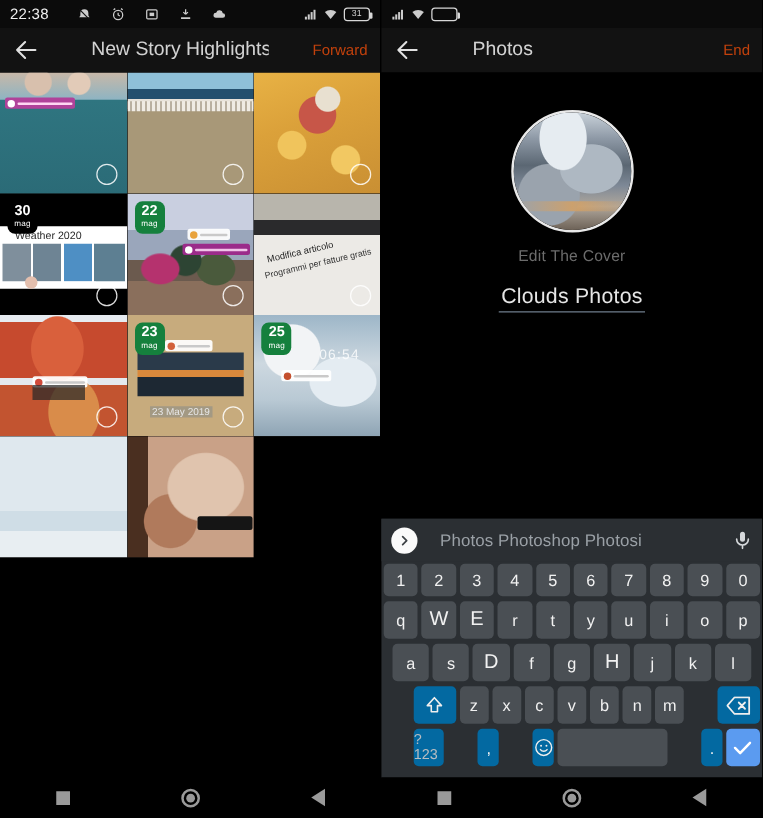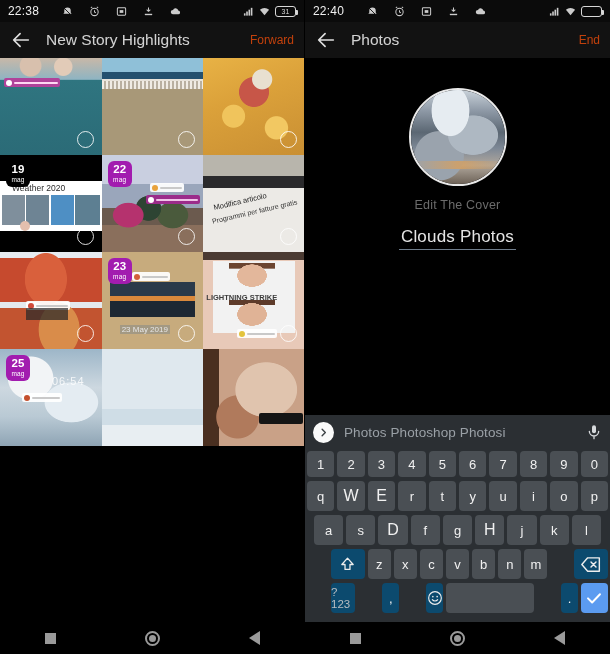--- a/index.html
+++ b/index.html
@@ -29,35 +29,35 @@
     font-size: 7px; color: #d8d8d8;
   }
   .sb-batt::after {
     content: ""; position: absolute; right: -3px; top: 3px;
     width: 2px; height: 5px; background: #d8d8d8; border-radius: 0 1px 1px 0;
   }
 
   
   .appbar {
     height: 36px; background: #121212; display: flex; align-items: center;
-    padding: 0 10px; color: #e6e6e6;
+    padding: 0 10px; color: #e6e6e6; gap: 27px;
   }
   .back-arrow { width: 22px; height: 22px; flex: none; }
   .appbar-title { margin-left: 14px; font-size: 15.5px; color: #e3e3e3; white-space: nowrap;
     overflow: hidden; text-overflow: clip; flex: 1; opacity: .92; }
   .appbar-title.dim { filter: blur(0.25px); }
   .appbar-action { font-size: 12px; color: #c2410c; white-space: nowrap; padding-left: 8px; }
 
   
   .grid { display: grid; grid-template-columns: 1fr 1fr 1fr; width: 305px; }
   .cell { position: relative; width: 101.6px; height: 97px; overflow: hidden; background: #111; }
   .cell .shot { position: absolute; inset: 0; }
   .badge {
     position: absolute; left: 6px; top: 6px; width: 24px; height: 26px;
-    background: #a21caf; border-radius: 6px; color: #fff;
+    background: #15803d; border-radius: 6px; color: #fff;
     display: flex; flex-direction: column; align-items: center; justify-content: center;
     line-height: 1;
   }
   .badge .d { font-size: 11.5px; font-weight: 700; }
   .badge .m { font-size: 6.5px; margin-top: 1.5px; letter-spacing: .2px; }
   .sel-ring {
     position: absolute; right: 8px; bottom: 7px; width: 17px; height: 17px;
     border: 1.7px solid rgba(255,255,255,.85); border-radius: 50%;
   }
   .chip {
@@ -92,21 +92,21 @@
     margin-top: 12px; font-size: 12.5px; color: #6c6c6c; letter-spacing: .2px;
   }
   .title-field {
     margin-top: 15px; font-size: 17px; color: #e5e5e5;
     border-bottom: 1px solid #6f7d8c; padding: 0 2px 2px 2px; letter-spacing: .2px;
   }
 
   
   .keyboard { position: absolute; left: 0; bottom: 32px; width: 305px; background: #2b2f33; padding-bottom: 3px; }
   .suggest {
-    height: 34px; display: flex; align-items: center; padding: 0 8px; gap: 8px; background: #2b2f33;
+    height: 34px; display: flex; align-items: center; padding: 0 8px; gap: 16px; background: #2b2f33;
   }
   .sug-more {
     width: 21px; height: 21px; border-radius: 50%; background: #fafafa; flex: none;
     display: flex; align-items: center; justify-content: center;
   }
   .sug-words {
     flex: 1; color: #9aa0a6; font-size: 13.5px; white-space: nowrap; overflow: hidden;
     letter-spacing: .1px; padding-left: 2px;
   }
   .mic { width: 16px; height: 18px; flex: none; }
@@ -114,21 +114,21 @@
   .key {
     background: #4a4f54; border-radius: 4px; color: #f1f1f1;
     display: flex; align-items: center; justify-content: center;
     font-size: 13px; height: 30px; flex: 1 1 0; min-width: 0;
   }
   .krow.numrow .key { height: 26px; font-size: 13px; }
   .key.wide { flex: 1.45 1 0; }
   .key.space { flex: 5.2 1 0; }
   .key.sym { color: #b9bdc1; font-size: 11.5px; }
   .key.enter { background: #5b9bf0; flex: 1.6 1 0; }
-  .key.flat { background: #0c4a6e; margin-left: 24px; }
+  .key.flat { background: #0369a1; margin-left: 24px; }
   .key.big { font-size: 16px; }
   .kbd-pad { height: 4px; }
 
   
   .navbar {
     position: absolute; left: 0; bottom: 0; width: 305px; height: 32px;
     background: #000; display: flex; align-items: center; justify-content: space-around;
   }
   .nav-sq { width: 11px; height: 11px; background: #9a9a9a; }
   .nav-home { width: 15px; height: 15px; border: 2px solid #9a9a9a; border-radius: 50%;
@@ -217,21 +217,21 @@
         <div class="sel-ring"></div>
       </div>
 
       <div class="cell">
         <div class="shot" style="background:#000;"></div>
         <div class="shot" style="top:26px;height:50px;background:#fff;"></div>
         <div class="shot" style="top:40px;height:30px;left:2px;right:2px;background:linear-gradient(90deg,#7f8f9c 0 23%,#fff 23% 25%,#6e8494 25% 48%,#fff 48% 50%,#4e8fc4 50% 73%,#fff 73% 75%,#5d7f92 75% 100%);"></div>
         <div class="ovl-text" style="left:12px;top:28px;font-size:8.5px;color:#2b2b2b;">Weather 2020</div>
         <div class="bar-ctrl"></div>
         <div class="badge" style="background:#000;">
-          <span class="d">19</span>
+          <span class="d">30</span>
           <span class="m">mag</span>
         </div>
         <div class="sel-ring"></div>
       </div>
 
       <div class="cell">
         <div class="shot" style="background:linear-gradient(180deg,#c9cfe0 0 30%,#9aa6bb 30% 55%,#6b5a4e 55% 72%,#8a6f5c 72% 100%);"></div>
         <div class="shot" style="background:radial-gradient(ellipse at 26% 62%,#b5326e 0 14%,transparent 15%),radial-gradient(ellipse at 46% 55%,#2d4433 0 16%,transparent 17%),radial-gradient(ellipse at 70% 62%,#4a5a3c 0 15%,transparent 16%);"></div>
         <div class="chip" style="left:48px;top:28px;width:34px;">
             <span class="dot" style="background:#e8a23c"></span>
@@ -274,32 +274,20 @@
             <span class="bar"></span>
           </div>
         <div class="ovl-text" style="left:18px;top:73px;font-size:8px;color:#e6e6e6;background:rgba(120,130,140,.45);padding:0 2px;">23 May 2019</div>
         <div class="badge">
           <span class="d">23</span>
           <span class="m">mag</span>
         </div>
         <div class="sel-ring"></div>
       </div>
 
-      <div class="cell">
-        <div class="shot" style="background:linear-gradient(180deg,#4a3a32 0 8%,#e8c9b8 8% 100%);"></div>
-        <div class="shot" style="left:10px;top:9px;right:10px;height:72px;background:#f2f2f2;"></div>
-        <div class="shot" style="left:26px;top:11px;width:46px;height:30px;background:radial-gradient(ellipse at 50% 42%,#e3b79b 0 45%,transparent 46%),linear-gradient(180deg,#6b4430 0 18%,#f2f2f2 19%);"></div>
-        <div class="shot" style="left:26px;top:48px;width:46px;height:32px;background:radial-gradient(ellipse at 50% 45%,#e0b396 0 45%,transparent 46%),linear-gradient(180deg,#5e3b2a 0 16%,#f2f2f2 17%);"></div>
-        <div class="ovl-text" style="left:3px;top:41px;font-size:7.5px;color:#3c3c3c;font-weight:600;">LIGHTNING STRIKE</div>
-        <div class="chip" style="left:34px;top:77px;width:40px;">
-            <span class="dot" style="background:#e3c33c"></span>
-            <span class="bar"></span>
-          </div>
-        <div class="sel-ring"></div>
-      </div>
 
       <div class="cell">
         <div class="shot" style="background:linear-gradient(180deg,#9db6c8 0%,#cdd8e0 40%,#b9c9d4 70%,#8ea4b4 100%);"></div>
         <div class="shot" style="background:radial-gradient(ellipse at 30% 30%,#f2f4f6 0 22%,transparent 23%),radial-gradient(ellipse at 70% 55%,#e4ecf2 0 26%,transparent 27%);"></div>
         <div class="ovl-text" style="left:52px;top:26px;font-size:11px;color:rgba(255,255,255,.82);letter-spacing:1px;">06:54</div>
         <div class="chip" style="left:22px;top:44px;width:40px;">
             <span class="dot" style="background:#c4502e"></span>
             <span class="bar"></span>
           </div>
         <div class="badge">
@@ -322,42 +310,20 @@
     <div class="navbar">
       <div class="nav-sq"></div>
       <div class="nav-home"></div>
       <div class="nav-back"></div>
     </div>
   </div>
 
   <div class="pane pane-right">
 
     <div class="statusbar">
-      <div class="sb-icons-left">
-        <span class="sb-time">22:40</span>
-        <svg class="sb-ic" viewBox="0 0 24 24">
-            <path fill="#ddd" d="M12 3a7 7 0 017 7v4l2 3H3l2-3v-4a7 7 0 017-7z"></path>
-            <path stroke="#111" stroke-width="2" d="M3 3l18 18"></path>
-          </svg>
-        <svg class="sb-ic" viewBox="0 0 24 24">
-            <circle cx="12" cy="13" r="8" fill="none" stroke="#ddd" stroke-width="2.2"></circle>
-            <path stroke="#ddd" stroke-width="2.2" d="M12 9v4l3 2M4 4l3-2M20 4l-3-2"></path>
-          </svg>
-        <svg class="sb-ic" viewBox="0 0 24 24">
-            <rect x="3" y="4" width="18" height="16" rx="2" fill="none" stroke="#ddd" stroke-width="2.2"></rect>
-            <rect x="8" y="9" width="8" height="6" fill="#ddd"></rect>
-          </svg>
-        <svg class="sb-ic" viewBox="0 0 24 24">
-            <path d="M12 3v9m0 0l-4-4m4 4l4-4" stroke="#ddd" stroke-width="2.2" fill="none"></path>
-            <path fill="#ddd" d="M4 17h16v3H4z"></path>
-          </svg>
-        <svg class="sb-ic" viewBox="0 0 24 24">
-            <path fill="#ddd" d="M6 18h12a4 4 0 000-8 6 6 0 00-11.6-1A3.6 3.6 0 006 18z"></path>
-          </svg>
-      </div>
       <div class="sb-icons-right">
         <svg class="sb-ic" viewBox="0 0 24 24">
             <rect x="2" y="16" width="3.5" height="5" fill="#ddd"></rect>
             <rect x="7" y="12" width="3.5" height="9" fill="#ddd"></rect>
             <rect x="12" y="8" width="3.5" height="13" fill="#ddd"></rect>
             <rect x="17" y="4" width="3.5" height="17" fill="#ddd"></rect>
           </svg>
         <svg class="sb-ic" viewBox="0 0 24 24">
             <path fill="#ddd" d="M12 20l10-12a15 15 0 00-20 0z"></path>
           </svg>

